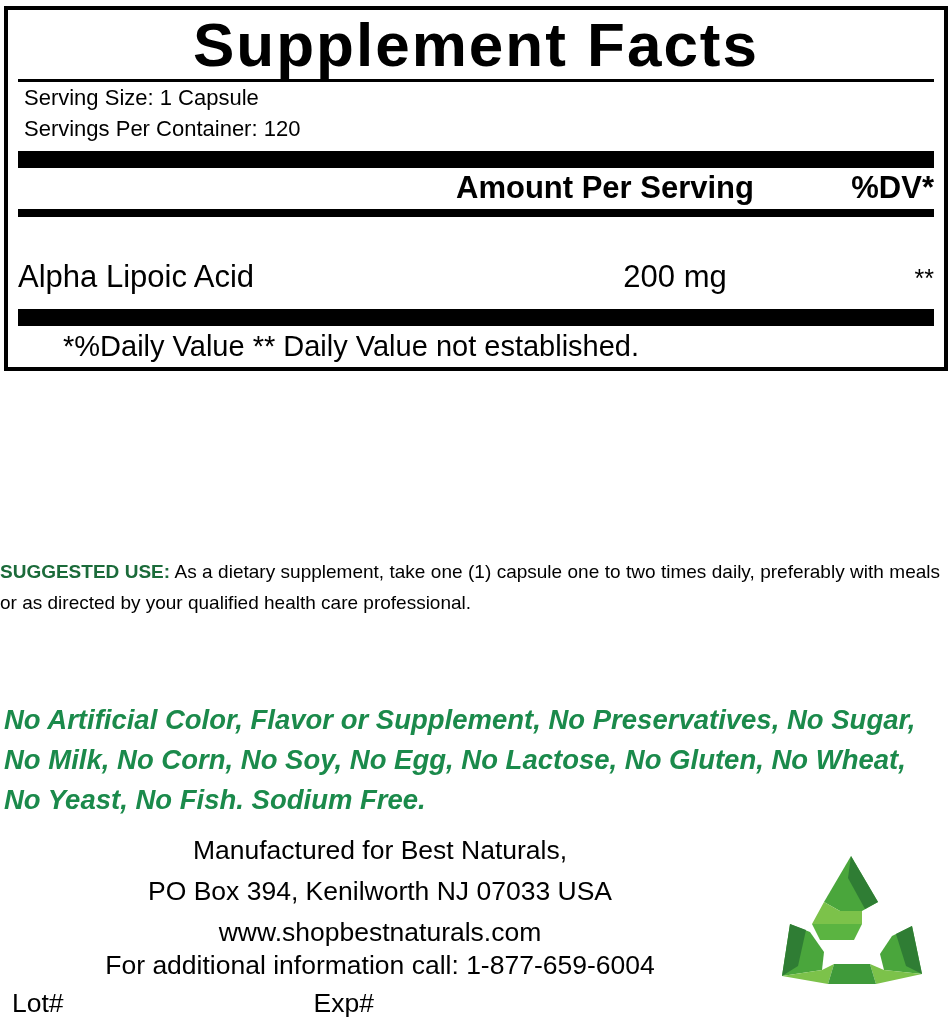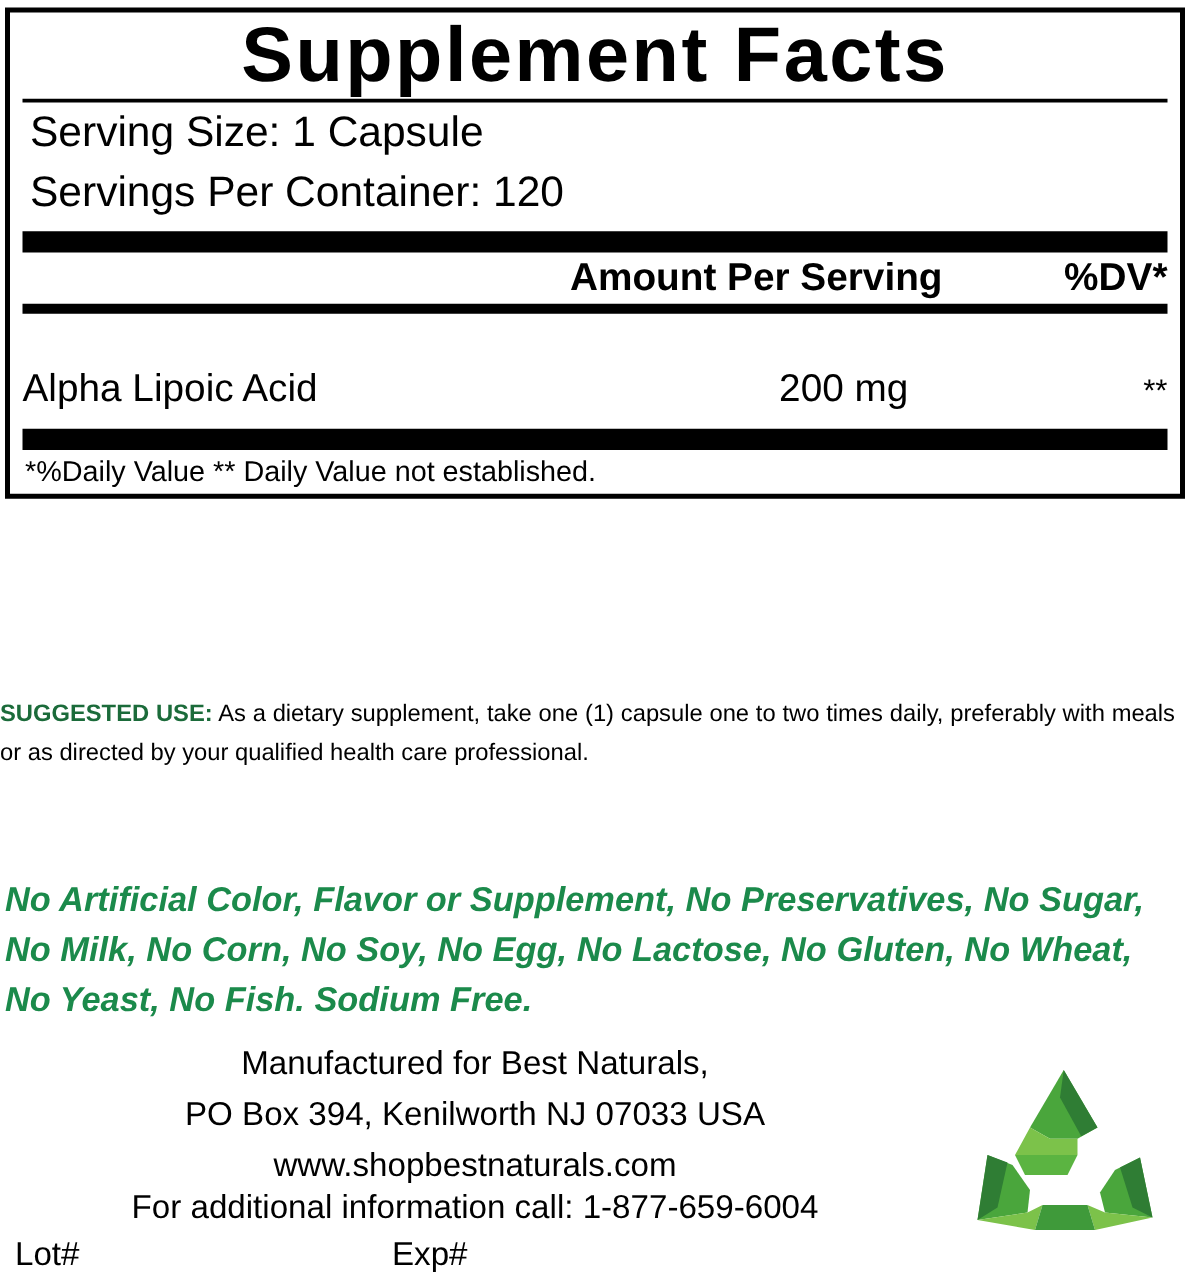--- a/index.html
+++ b/index.html
@@ -34,21 +34,21 @@
   .facts-title {
     font-size: 62px;
     font-weight: bold;
     letter-spacing: 2px;
     line-height: 1.05;
     margin: 2px 0 2px 0;
     text-align: center;
     white-space: nowrap;
   }
   .serving-line {
-    font-size: 34px;
+    font-size: 22px;
     line-height: 1.42;
     margin-left: 6px;
   }
   .rule-thick {
     height: 17px;
     background: #000;
     margin: 6px 0 0 0;
   }
   .rule-medium {
     height: 8px;
@@ -75,22 +75,23 @@
     display: flex;
     align-items: baseline;
     font-size: 31px;
     padding: 6px 0 8px 0;
   }
   .nutrient-row .nname { width: 512px; text-align: left; }
   .nutrient-row .namt { width: 290px; text-align: center; margin-top: 36px; }
   .nutrient-row .ndv  { flex: 1 1 auto; text-align: right; font-size: 25px; }
 
   .footnote {
-    font-size: 23px;
+    font-size: 29px;
     padding: 4px 0 0 2px;
+    margin-left: 43px;
   }
 
   
   .other-ing {
     position: absolute;
     left: 4px;
     top: 396px;
     width: 946px;
     font-size: 29.5px;
     line-height: 1.56;

